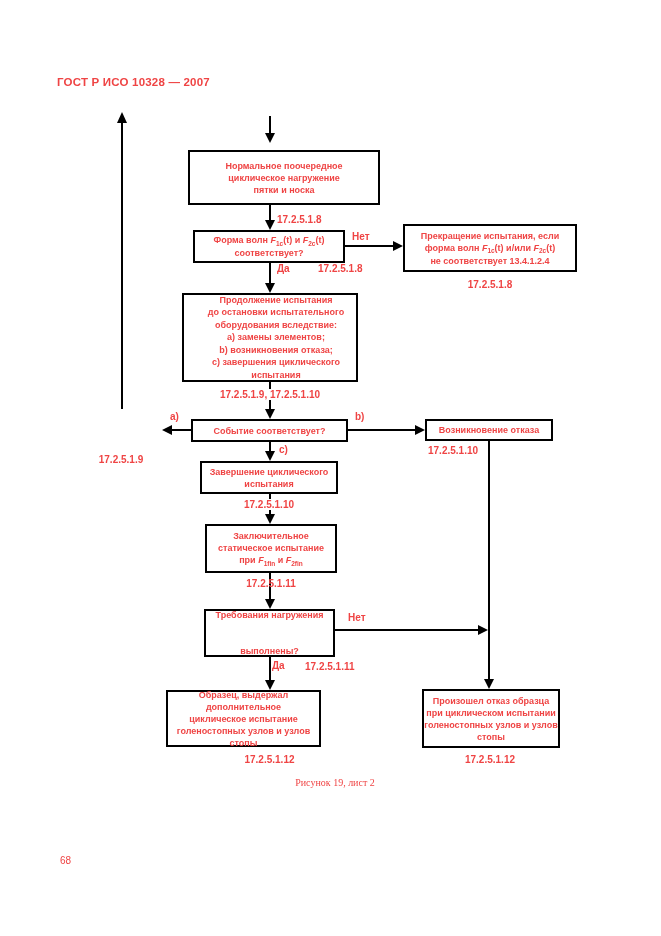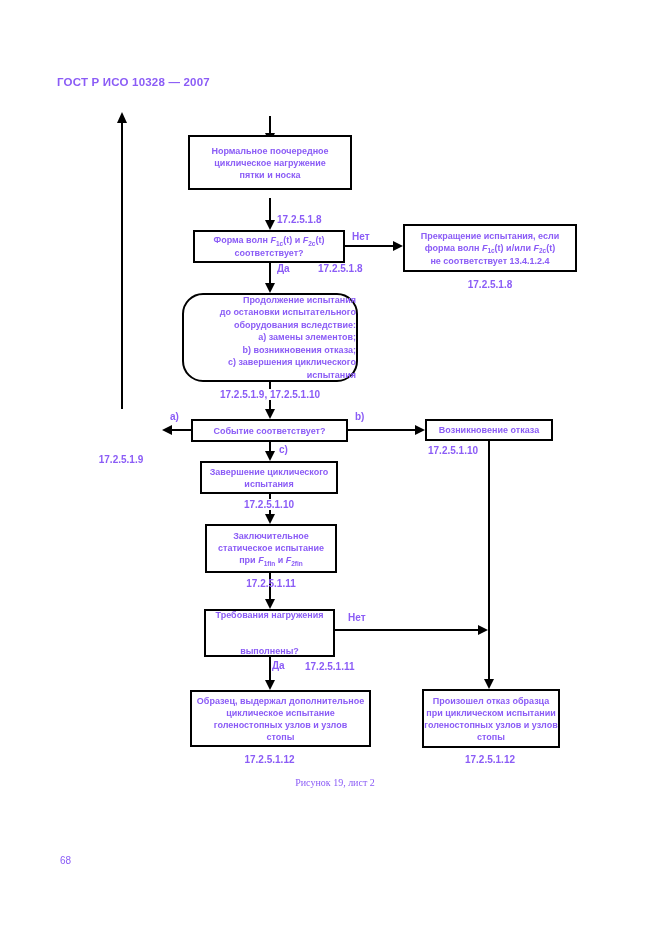--- a/index.html
+++ b/index.html
@@ -1,35 +1,35 @@
 <!DOCTYPE html>
 <html><head>
 <meta charset="utf-8">
 <style>
   html,body{margin:0;padding:0;background:#ffffff;}
   #page{
     position:relative;
     width:661px;height:936px;
     background:#ffffff;
     font-family:"Liberation Sans","DejaVu Sans",sans-serif;
-    color:#8b5cf6;
+    color:#ef4444;
     overflow:hidden;
   }
   #connectors{position:absolute;left:0;top:0;width:661px;height:936px;z-index:0;}
   #connectors line{stroke:#000;stroke-width:2;}
   #connectors polygon{fill:#000;stroke:none;}
   .hdr{position:absolute;left:57px;top:76px;font-size:11.5px;font-weight:bold;letter-spacing:.2px;}
   .box{
     position:absolute;box-sizing:border-box;
     border:2px solid #000;background:#fff;
     display:flex;flex-direction:column;justify-content:center;
     text-align:center;font-weight:bold;font-size:9px;line-height:12px;
     z-index:1;
   }
-  .box.left{text-align:right;padding-left:12px;border-radius:21px;}
+  .box.left{text-align:center;padding-left:12px;}
   .lbl{position:absolute;font-weight:bold;font-size:10px;z-index:2;white-space:nowrap;}
   .lbl.center{text-align:center;}
   .lbl .wbg{display:inline-block;background:#fff;padding:0 3px;}
   .fv{font-style:italic;}
   .fsub{font-size:6.5px;position:relative;top:2.5px;}
   .caption{position:absolute;font-size:10px;text-align:center;font-family:Liberation Serif, serif;}
   .pagenum{position:absolute;left:60px;top:855px;font-size:10px;}
 </style>
 </head>
 <body>
@@ -90,21 +90,21 @@
     <g>
       <line x1="335" y1="630" x2="480" y2="630"></line>
         <polygon points="488,630 478,625 478,635"></polygon>
     </g>
     <g>
       <line x1="489" y1="441" x2="489" y2="682"></line>
         <polygon points="489,689 484,679 494,679"></polygon>
     </g>
   </svg>
 
-  <div class="box" style="left:188px;top:135px;width:164px;height:55px;justify-content:center;">
+  <div class="box" style="left:188px;top:150px;width:192px;height:55px;justify-content:center;">
     <div>Нормальное поочередное</div>
     <div>циклическое нагружение</div>
     <div>пятки и носка</div>
   </div>
 
   <div class="box" style="left:193px;top:230px;width:152px;height:33px;">
     <div><span>Форма волн </span><span class="fv">F</span><span class="fsub">1c</span><span>(t) и </span><span class="fv">F</span><span class="fsub">2c</span><span>(t)</span></div>
     <div>соответствует?</div>
   </div>
 
@@ -142,21 +142,21 @@
     <div>Заключительное</div>
     <div>статическое испытание</div>
     <div><span>при </span><span class="fv">F</span><span class="fsub">1fin</span><span> и </span><span class="fv">F</span><span class="fsub">2fin</span></div>
   </div>
 
   <div class="box" style="left:204px;top:609px;width:131px;height:48px;gap:24px;">
     <div>Требования нагружения</div>
     <div>выполнены?</div>
   </div>
 
-  <div class="box" style="left:190px;top:690px;width:181px;height:57px;align-items:center;">
+  <div class="box" style="left:166px;top:690px;width:155px;height:57px;align-items:center;">
     <div>Образец, выдержал дополнительное</div>
     <div>циклическое испытание</div>
     <div>голеностопных узлов и узлов</div>
     <div>стопы</div>
   </div>
 
   <div class="box" style="left:422px;top:689px;width:138px;height:59px;">
     <div>Произошел отказ образца</div>
     <div>при циклическом испытании</div>
     <div>голеностопных узлов и узлов</div>

